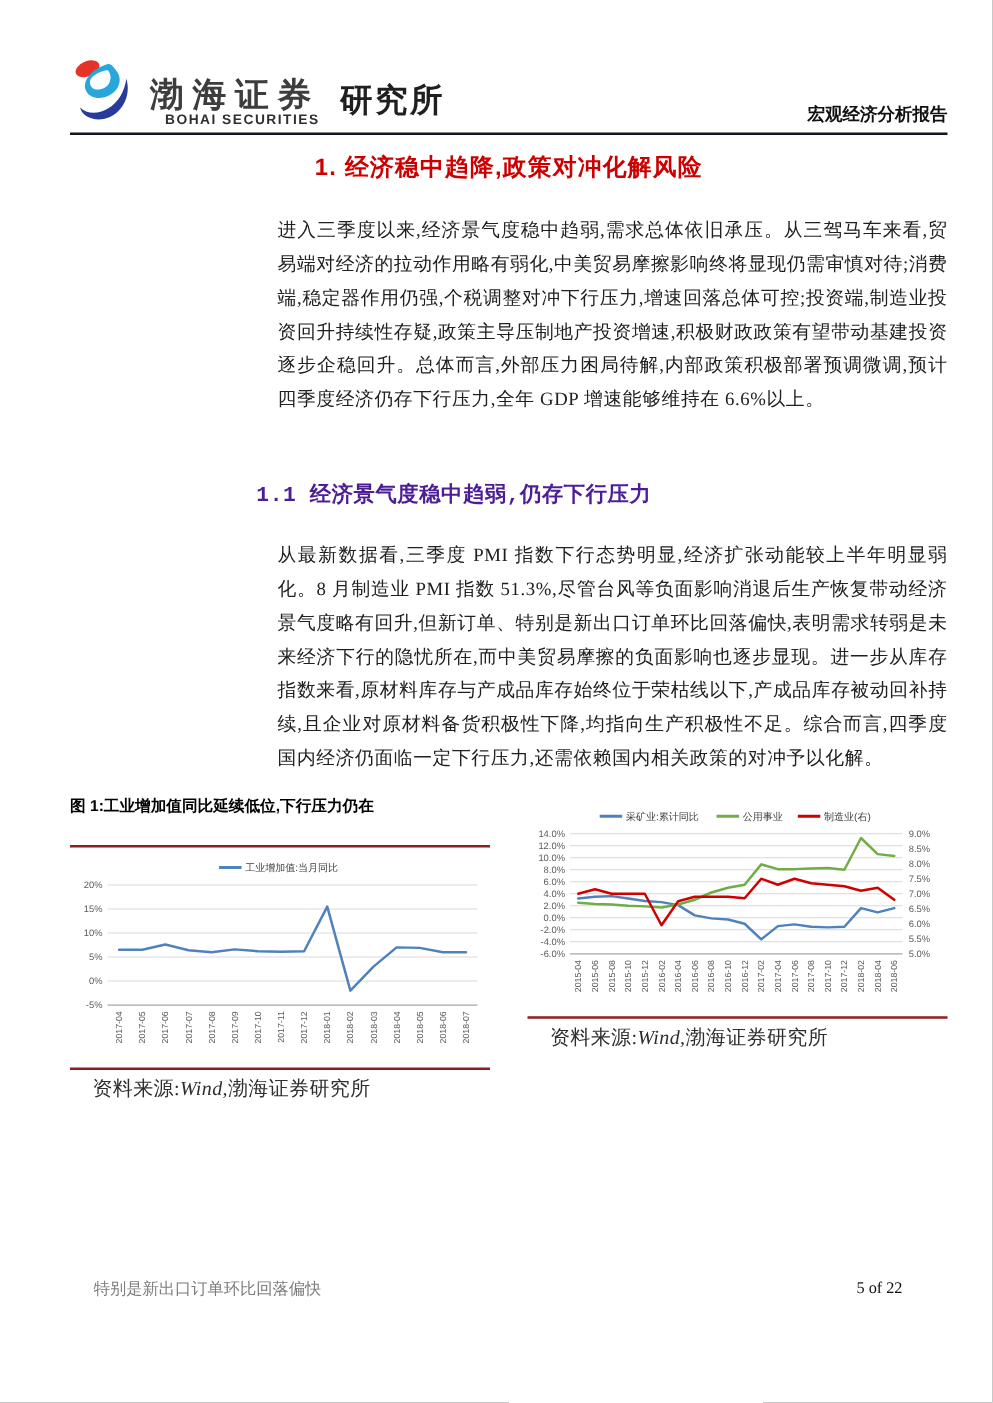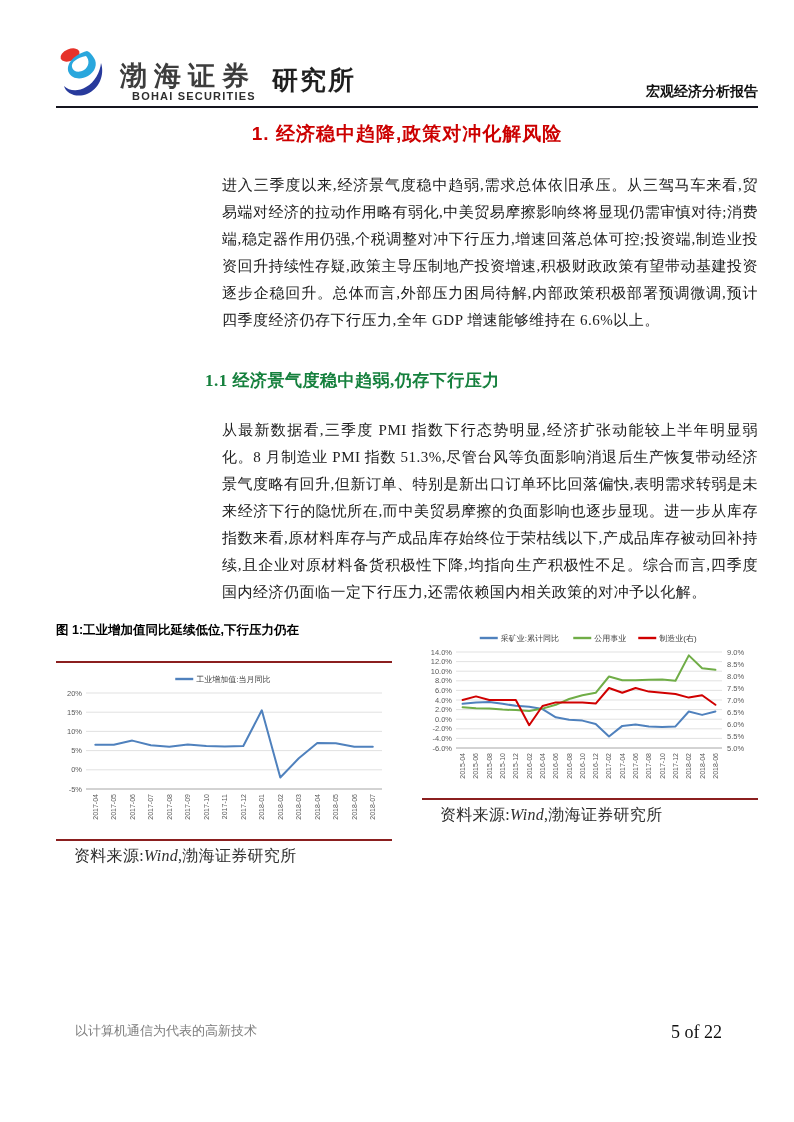--- a/index.html
+++ b/index.html
@@ -31,44 +31,44 @@
     color: #cc0000; font-size: 19px; font-weight: bold;
     font-family: "Liberation Sans", sans-serif;
     margin-top: 13px; letter-spacing: 1px;
   }
   .content { margin-left: 166px; width: 536px; }
   .content p {
     font-size: 15px; line-height: 27px; letter-spacing: 0.5px;
     text-align: justify; margin-top: 25px; color: #202020;
   }
   h2.subsec-title {
-    color: #15803d; font-size: 17px; font-weight: bold;
-    font-family: Liberation Serif, serif;
-    margin: 35px 0 8px -17px; letter-spacing: 0.5px;
+    color: #4c1d95; font-size: 17px; font-weight: bold;
+    font-family: Liberation Mono, monospace;
+    margin: 50px 0 8px -17px; letter-spacing: 0.5px;
   }
   
   .figures { display: flex; justify-content: space-between; margin-top: 16px; }
   .figure { width: 336px; }
   .fig-caption {
     font-size: 12.5px; font-weight: bold; color: #000;
     font-family: "Liberation Sans", sans-serif;
     padding-bottom: 22px; border-bottom: 2px solid #8b1f1f;
   }
   .chart { width: 336px; height: 172px; margin-top: 4px; }
   .fig-bottom-rule { height: 2px; background: #8b1f1f; }
   .fig-source { font-size: 16px; color: #2e2e2e; padding-top: 5px; letter-spacing: 0.3px; margin-left: 18px; }
   .fig-source i { font-family: "Liberation Serif", serif; }
   
   .footer {
     position: absolute; left: 0; right: 0; top: 1022px;
     display: flex; justify-content: space-between;
     padding: 0 72px 0 75px;
   }
   .disclaimer { font-size: 13px; color: #7d7d7d; font-family: "Liberation Sans", sans-serif; }
-  .pageno { font-size: 18px; color: #111; }
+  .pageno { font-size: 13px; color: #111; }
 </style>
 </head>
 <body>
 
 <div class="page">
 
   <div class="header">
     <div class="header-row">
       <div class="logo-block">
         <span class="logo-mark">
@@ -200,17 +200,17 @@
               <line x1="216.25" y1="12" x2="234.25" y2="12" stroke="#d00000" stroke-width="2.4"></line>
               <text x="237.25" y="14.8" font-size="8" fill="#404040" text-anchor="start" font-family="Liberation Sans, DejaVu Sans, sans-serif">制造业(右)</text>
             </svg></div>
         <div class="fig-bottom-rule"></div>
         <div class="fig-source"><span>资料来源:</span><i>Wind</i><span>,渤海证券研究所</span></div>
       </div>
     </div>
   </div>
 
   <div class="footer">
-    <span class="disclaimer">以计算机通信为代表的高新技术</span>
+    <span class="disclaimer">特别是新出口订单环比回落偏快</span>
     <span class="pageno">5 of 22</span>
   </div>
 
 </div>
 
 </body></html>

